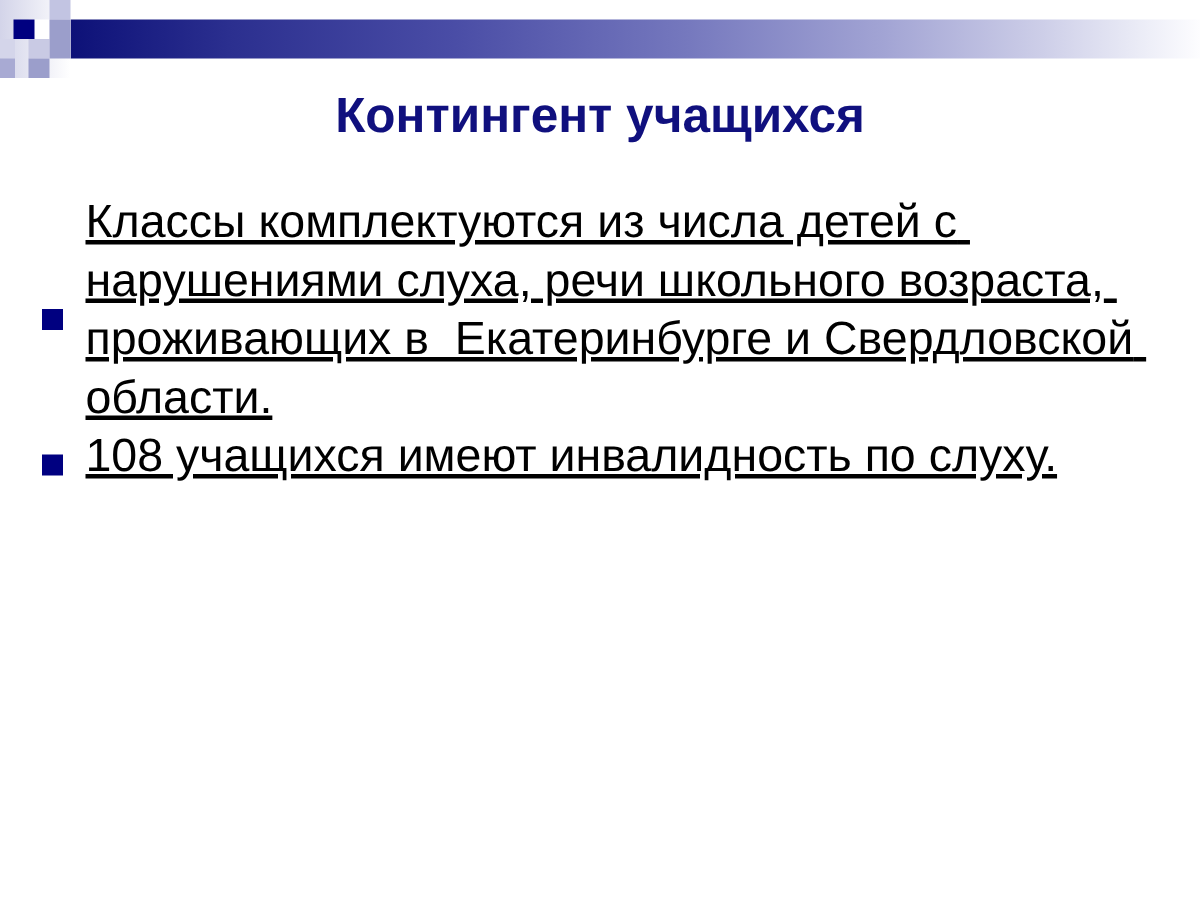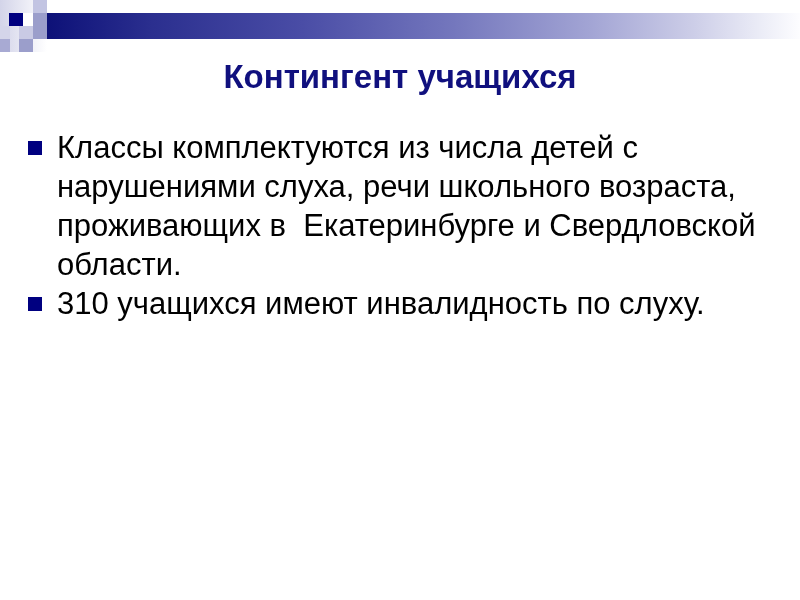--- a/index.html
+++ b/index.html
@@ -70,22 +70,23 @@
   
   .body-area {
     position: absolute;
     left: 28px;
     top: 128px;
     width: 744px;
   }
 
   .bullet-row {
     display: flex;
-    align-items: flex-start;
+    align-items: center;
     margin: 0 0 0 0;
+    text-decoration: underline;
   }
 
   .bullet-mark {
     flex: 0 0 auto;
     width: 14px;
     height: 14px;
     background: #000080;
     margin-top: 13px;
     margin-right: 15px;
   }
@@ -128,18 +129,18 @@
   <div class="body-area">
 
     <div class="bullet-row">
       <span class="bullet-mark"></span>
       <span class="bullet-text">Классы комплектуются из числа детей с нарушениями слуха, речи школьного возраста, проживающих в  Екатеринбурге и Свердловской области.</span>
     </div>
 
 
     <div class="bullet-row">
       <span class="bullet-mark"></span>
-      <span class="bullet-text">310 учащихся имеют инвалидность по слуху.</span>
+      <span class="bullet-text">108 учащихся имеют инвалидность по слуху.</span>
     </div>
 
   </div>
 
 </div>
 
 </body></html>

